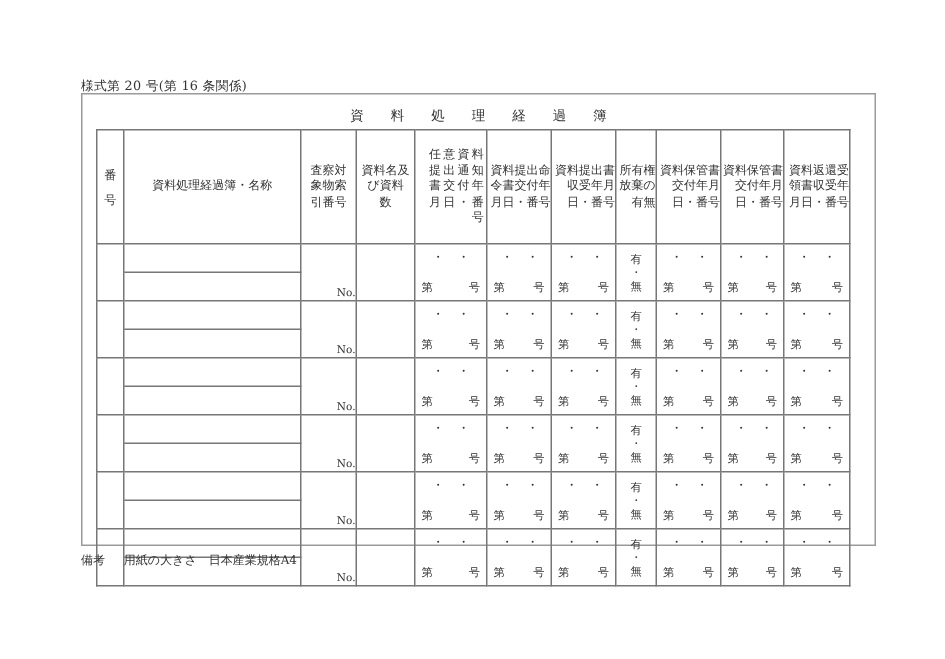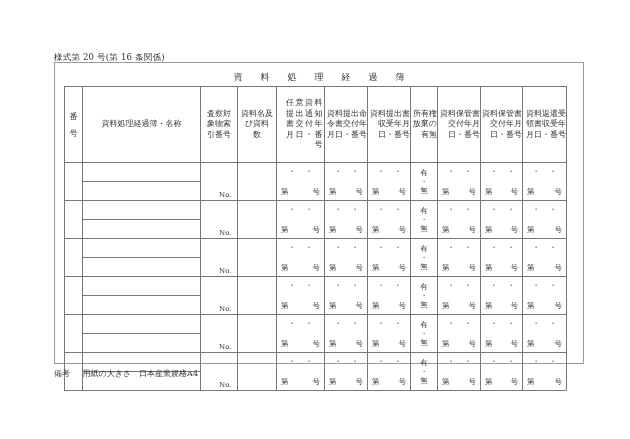--- a/index.html
+++ b/index.html
@@ -11,21 +11,21 @@
   .title { position:absolute; left:0; right:0; top:8px; text-align:center;
            font-size:9px; letter-spacing:18px; padding-left:18px; }
   table { position:absolute; left:9px; top:23px; border-collapse:collapse;
           table-layout:fixed; width:502px; }
   td, th { border:1px solid #777; padding:0; font-weight:normal; vertical-align:middle; }
   th { height:43px; font-size:8px; line-height:10.5px; text-align:center; }
   th.tight { text-align:right; padding-left:1px; letter-spacing:1.5px;margin-left:15px; }
   th.vert { letter-spacing:0; }
   th.vert span { display:block; line-height:17px; }
   .row-half { height:18px; }
-  .no { font-size:7px; text-align:left; vertical-align:bottom; padding:0 0 1px 18px; }
+  .no { font-size:7px; text-align:right; vertical-align:bottom; padding:0 0 1px 18px; }
   .datecell { font-size:7.5px; position:relative; }
   .dots { position:absolute; top:3px; left:0; right:0; text-align:center; letter-spacing:9px; padding-left:9px; font-size:8px; }
   .num { position:absolute; bottom:3px; left:4px; right:4px; display:flex; justify-content:space-between; font-size:7.5px; }
   .yesno { font-size:7.5px; text-align:center; line-height:9px; }
   .yesno span { display:block; }
   .note { position:absolute; left:54px; top:368px; font-size:8px; }
   .note span { margin-right:10px;text-align:right; }
 </style>
 </head>
 <body>

